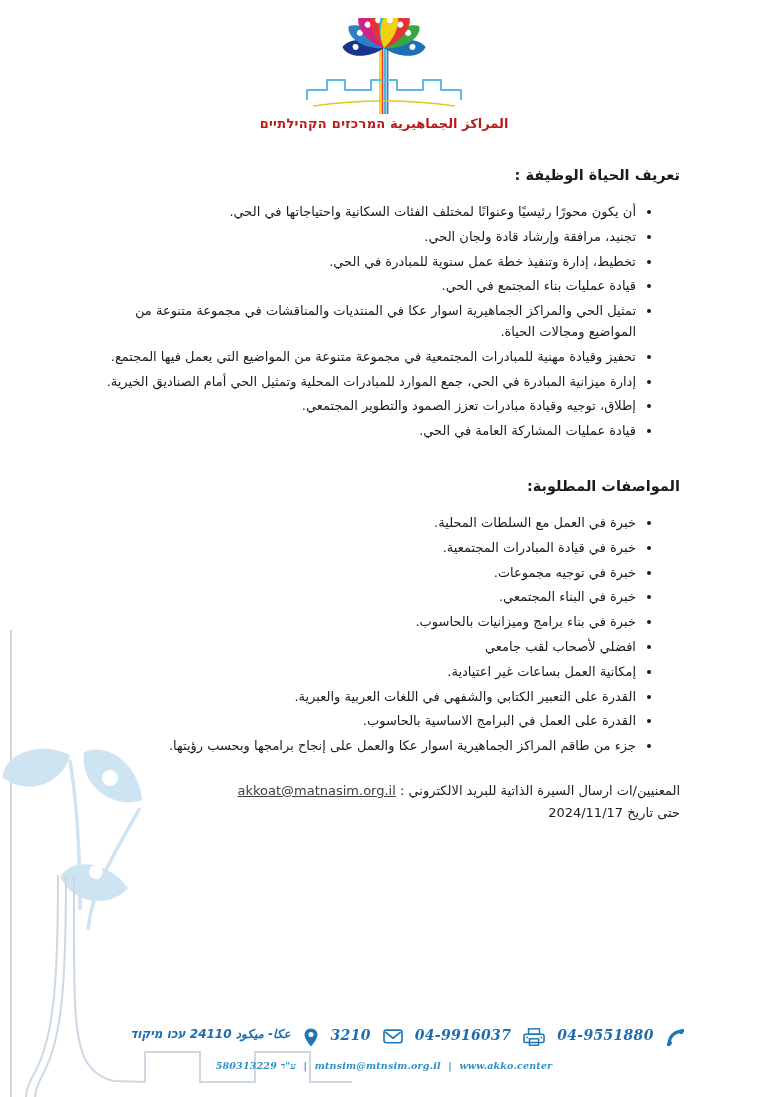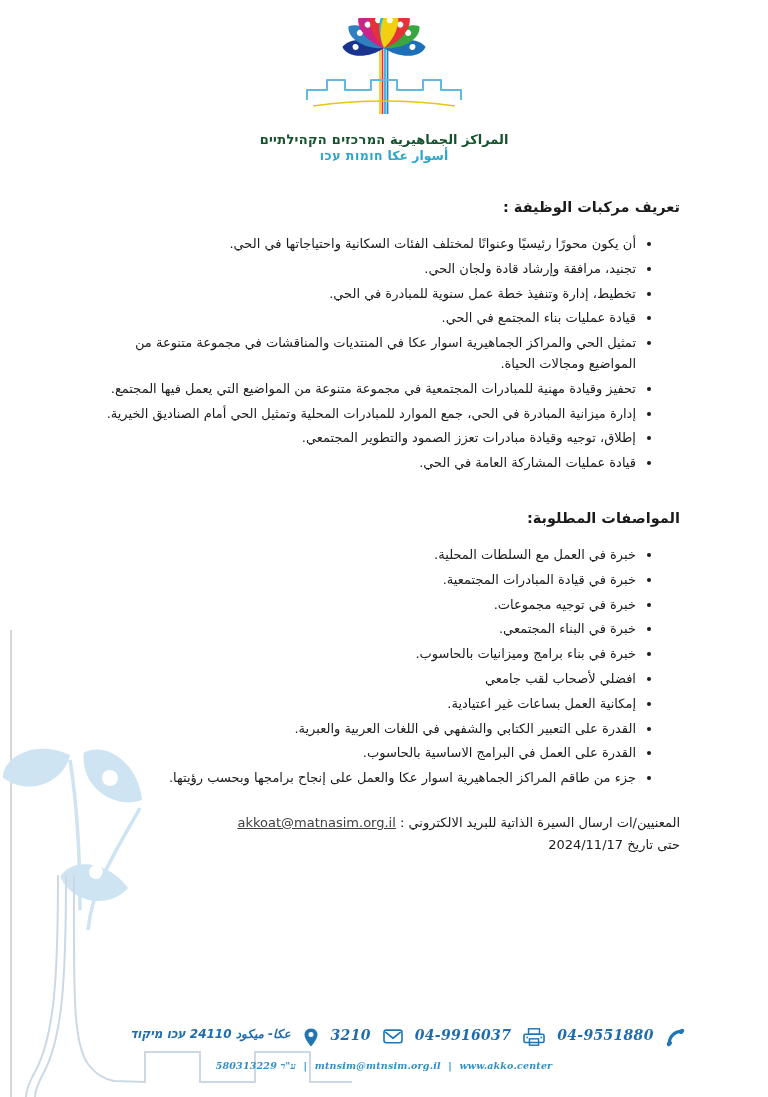--- a/index.html
+++ b/index.html
@@ -15,22 +15,22 @@
 
   .scan-edge {
     position:absolute; left:10px; top:630px; bottom:0; width:2px;
     background:#d6d6d6;
   }
 
   
   .logo-wrap { padding-top:18px; text-align:center; position:relative; z-index:2; }
   .logo-tree { display:block; margin:0 auto; }
   .logo-line1 {
-    font-size:13px; font-weight:bold; color:#14532d;
-    direction:rtl; margin-top:18px; letter-spacing:.3px;
+    font-size:13px; font-weight:bold; color:#b91c1c;
+    direction:rtl; margin-top:2px; letter-spacing:.3px;
   }
   .logo-line2 {
     font-size:12.5px; font-weight:bold; color:#2ba7cc;
     direction:rtl; margin-top:1px; letter-spacing:.5px;
   }
 
   
   main {
     direction:rtl;
     padding:0 88px 0 92px;
@@ -155,26 +155,25 @@
         <use href="#leafR" transform="rotate(-45)" fill="#e43238"></use>
         <use href="#leafR" transform="rotate(-68)" fill="#f2cf11"></use>
       </g>
 
       <g fill="none" stroke-linejoin="round">
         <path d="M18 82 L18 72 L38 72 L38 62 L56 62 L56 72 L82 72 L82 62 L108 62 L108 72 L134 72 L134 62 L152 62 L152 72 L172 72 L172 82" stroke="#63b9dd" stroke-width="2"></path>
         <path d="M24 88 Q95 78 166 88" stroke="#e8c418" stroke-width="1.4"></path>
       </g>
     </svg>
     <div class="logo-line1">المراكز الجماهيرية המרכזים הקהילתיים</div>
-    <div class="logo-line2">أسوار عكا חומות עכו</div>
   </header>
 
   <main>
 
-    <h2 class="section-heading">تعريف مركبات الوظيفة :</h2>
+    <h2 class="section-heading">تعريف الحياة الوظيفة :</h2>
     <ul class="doc-list">
       <li>أن يكون محورًا رئيسيًا وعنوانًا لمختلف الفئات السكانية واحتياجاتها في الحي.</li>
       <li>تجنيد، مرافقة وإرشاد قادة ولجان الحي.</li>
       <li>تخطيط، إدارة وتنفيذ خطة عمل سنوية للمبادرة في الحي.</li>
       <li>قيادة عمليات بناء المجتمع في الحي.</li>
       <li>تمثيل الحي والمراكز الجماهيرية اسوار عكا في المنتديات والمناقشات في مجموعة متنوعة من المواضيع ومجالات الحياة.</li>
       <li>تحفيز وقيادة مهنية للمبادرات المجتمعية في مجموعة متنوعة من المواضيع التي يعمل فيها المجتمع.</li>
       <li>إدارة ميزانية المبادرة في الحي، جمع الموارد للمبادرات المحلية وتمثيل الحي أمام الصناديق الخيرية.</li>
       <li>إطلاق، توجيه وقيادة مبادرات تعزز الصمود والتطوير المجتمعي.</li>
       <li>قيادة عمليات المشاركة العامة في الحي.</li>

